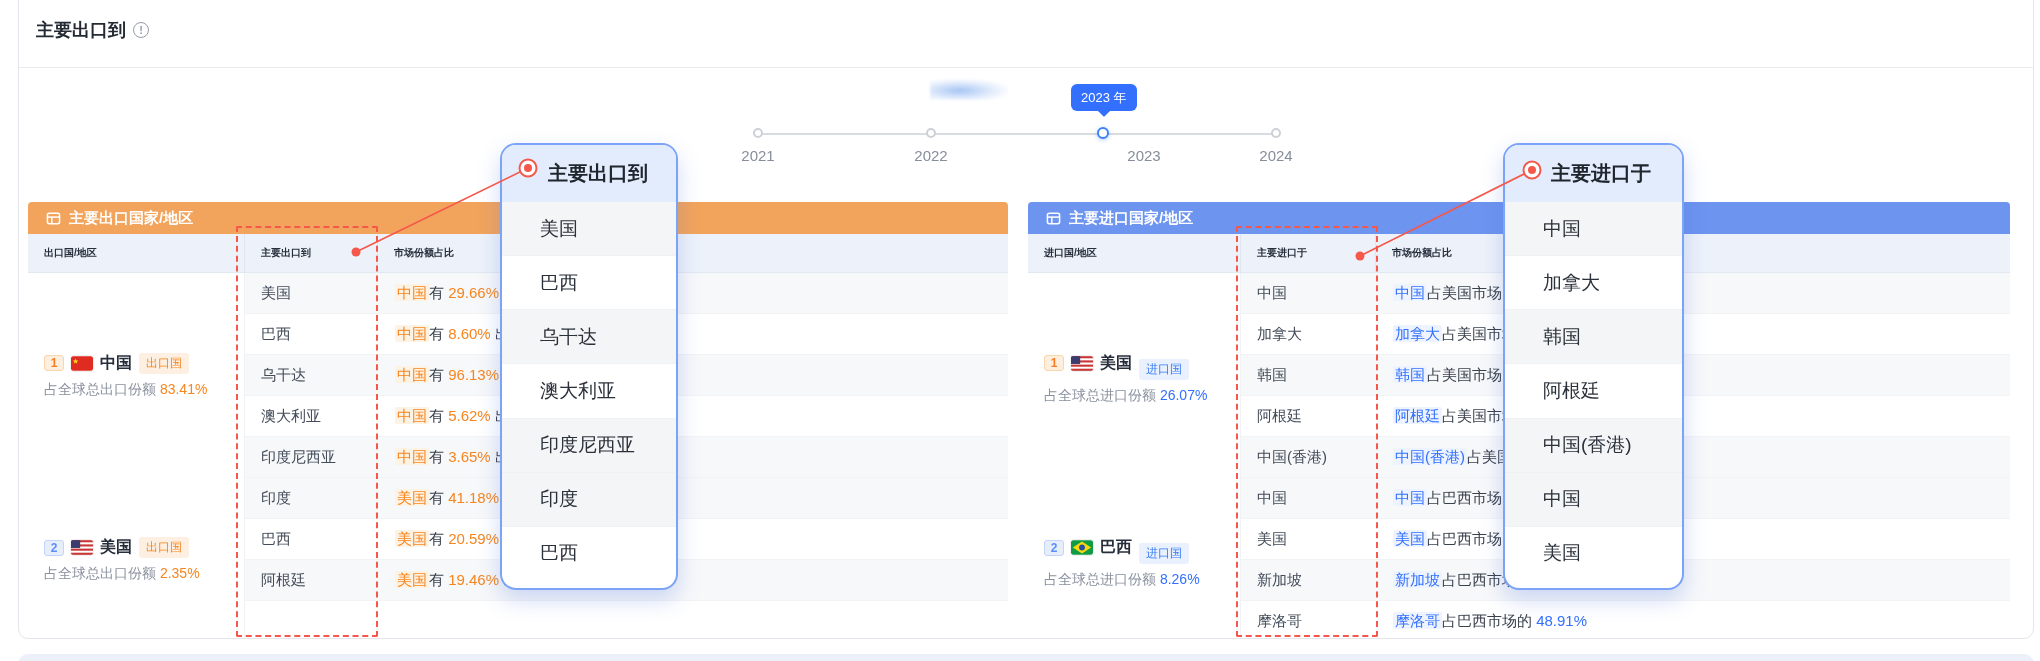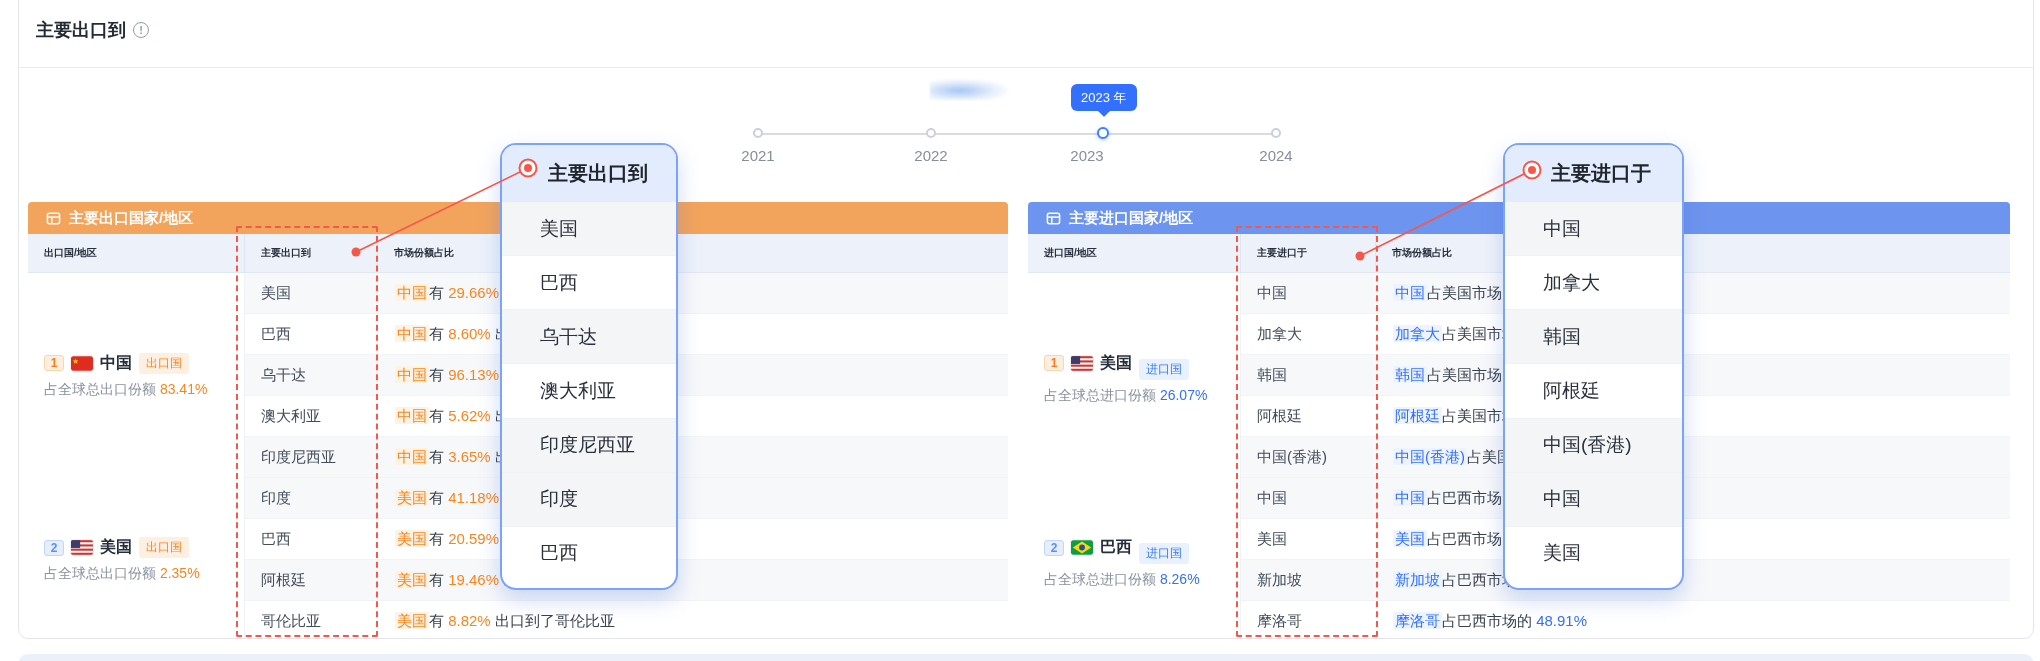--- a/index.html
+++ b/index.html
@@ -116,21 +116,21 @@
 
   <div class="smudge"></div>
 
   <div id="timeline">
     <div class="tl-line"></div>
   <div class="tl-dot" style="left: 753px; top: 128px;"></div>
       <div class="tl-label" style="left: 726px; top: 147px;">2021</div>
       <div class="tl-dot" style="left: 926px; top: 128px;"></div>
       <div class="tl-label" style="left: 899px; top: 147px;">2022</div>
       <div class="tl-dot active" style="left: 1097px; top: 127px;"></div>
-      <div class="tl-label" style="left: 1055px; top: 147px;">2023</div>
+      <div class="tl-label" style="left: 1112px; top: 147px;">2023</div>
       <div class="tl-dot" style="left: 1271px; top: 128px;"></div>
       <div class="tl-label" style="left: 1244px; top: 147px;">2024</div>
     </div>
   <div class="tooltip">
     <span>2023 年</span>
     <i class="arr"></i>
   </div>
 
   <div class="trade-table export" id="exportTable">
     <div class="tt-bar">
@@ -185,24 +185,20 @@
           <div class="cell-partner">印度</div>
           <div class="cell-share"><span class="hl-c">美国</span><span>有 </span><span class="hl-p">41.18%</span><span> 出口到了印度</span></div>
         </div>
         <div class="t-row">
           <div class="cell-partner">巴西</div>
           <div class="cell-share"><span class="hl-c">美国</span><span>有 </span><span class="hl-p">20.59%</span><span> 出口到了巴西</span></div>
         </div>
         <div class="t-row odd">
           <div class="cell-partner">阿根廷</div>
           <div class="cell-share"><span class="hl-c">美国</span><span>有 </span><span class="hl-p">19.46%</span><span> 出口到了阿根廷</span></div>
-        </div>
-        <div class="t-row">
-          <div class="cell-partner">哥伦比亚</div>
-          <div class="cell-share"><span class="hl-c">美国</span><span>有 </span><span class="hl-p">8.82%</span><span> 出口到了哥伦比亚</span></div>
         </div>
         <div class="g-cell" style="top: 205px; height: 164px;">
           <div class="g-line1">
             <span class="rank rank-2">2</span>
             <span class="flag">
               <svg width="22" height="15" viewBox="0 0 24 16">
                 <rect width="24" height="16" rx="2" fill="#ffffff"></rect>
                 <rect y="0" width="24" height="2.3" fill="#c93636"></rect>
                 <rect y="4.6" width="24" height="2.3" fill="#c93636"></rect>
                 <rect y="9.2" width="24" height="2.3" fill="#c93636"></rect>

